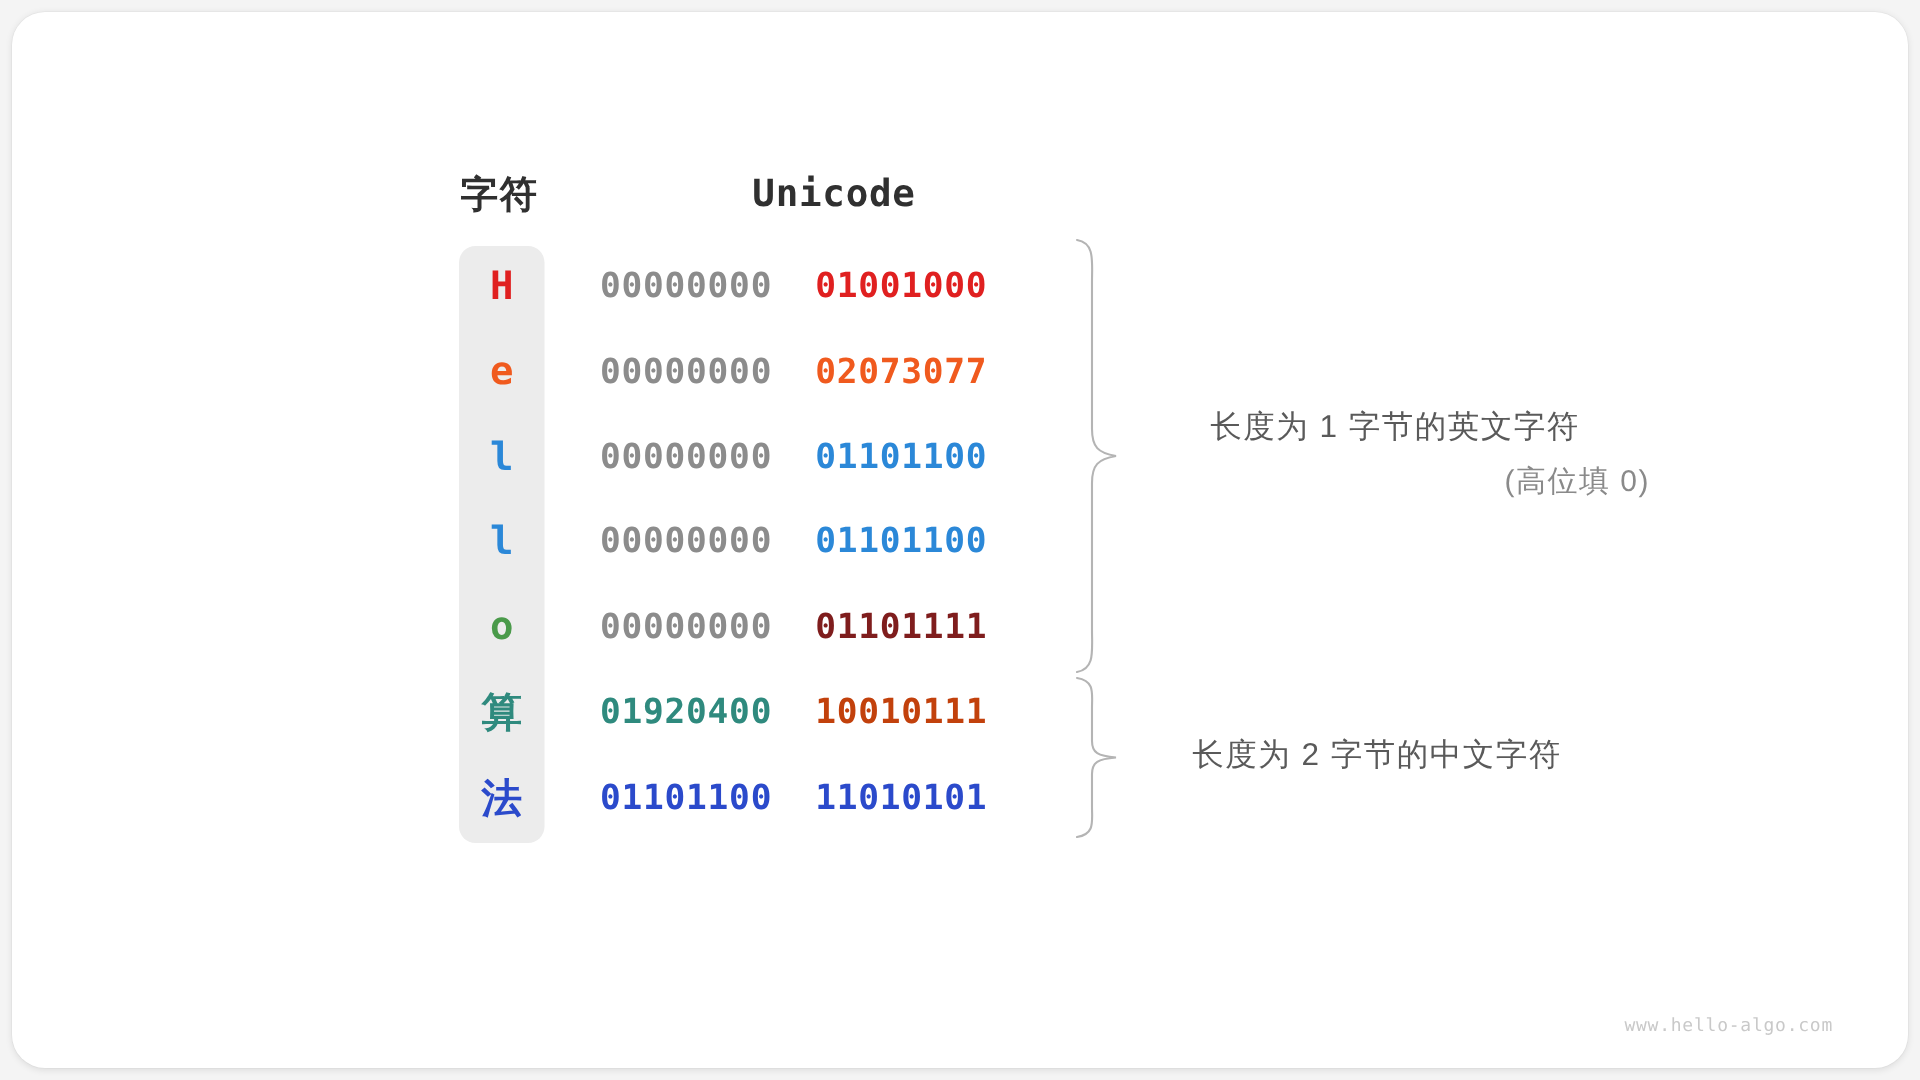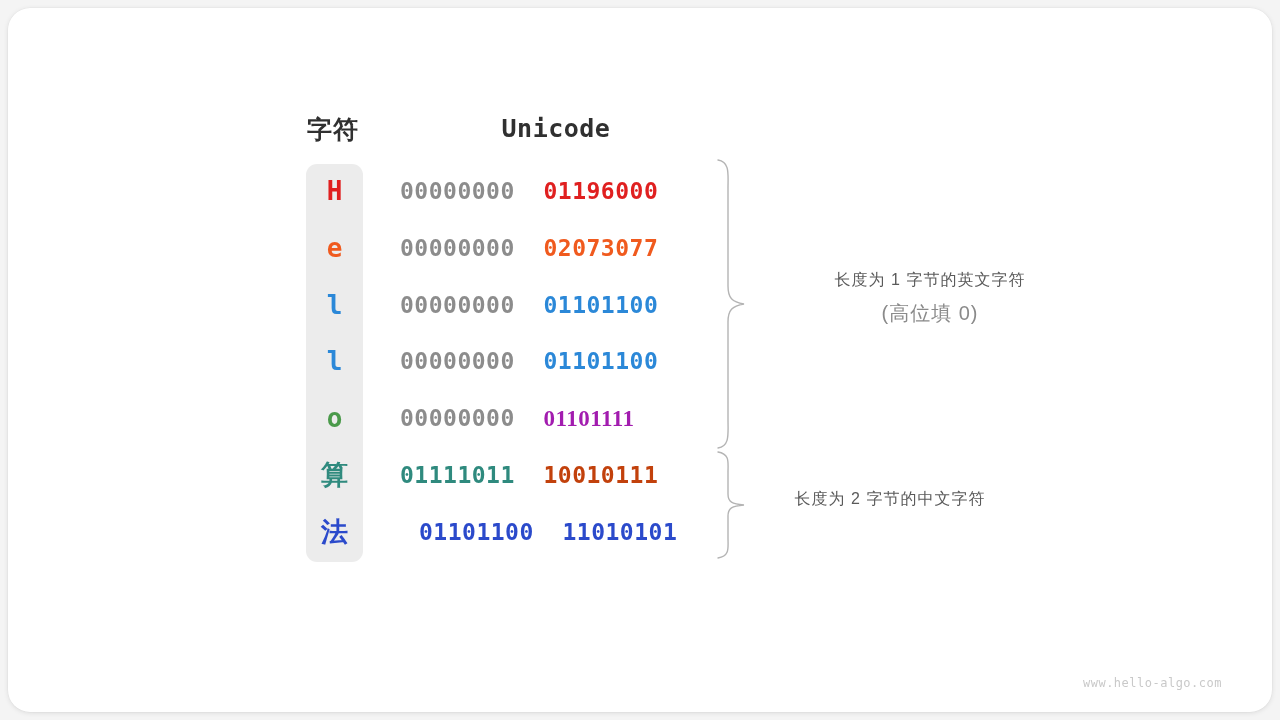--- a/index.html
+++ b/index.html
@@ -109,29 +109,30 @@
   
   .annotation {
     position: absolute;
     text-align: center;
     color: #5a5a5a;
     font-family: "Liberation Sans", "DejaVu Sans", sans-serif;
     white-space: nowrap;
   }
   .annotation .line1 {
     display: block;
-    font-size: 16px;
+    font-size: 21px;
     letter-spacing: 1px;
   }
   .annotation .line2 {
     display: block;
     font-size: 20px;
     letter-spacing: 1px;
     margin-top: 9px;
     color: #8a8a8a;
+    text-align: right;
   }
 
   
   #watermark {
     position: absolute;
     right: 58px;
     bottom: 30px;
     font-size: 12px;
     color: #c9c9c9;
     font-family: "DejaVu Sans Mono", "Liberation Mono", monospace;
@@ -144,33 +145,33 @@
 <div id="stage">
   <div id="card"></div>
 
   <div class="col-header" id="header-unicode">Unicode</div>
   <div class="col-header" id="header-char">字符</div>
 
   <div id="char-column-bg"></div>
 
   <div id="rows-container">
       <div class="char-cell" style="top: 163px; color: rgb(224, 32, 32);">H</div>
-      <div class="bits-cell" style="top: 163px;"><span class="byte-hi" style="color: rgb(140, 140, 140);">00000000</span>  <span class="byte-lo" style="color: rgb(224, 32, 32);">01196000</span></div>
+      <div class="bits-cell" style="top: 163px;"><span class="byte-hi" style="color: rgb(140, 140, 140);">00000000</span>  <span class="byte-lo" style="color: rgb(224, 32, 32);">01001000</span></div>
       <div class="char-cell" style="top: 220px; color: rgb(240, 90, 30);">e</div>
       <div class="bits-cell" style="top: 220px;"><span class="byte-hi" style="color: rgb(140, 140, 140);">00000000</span>  <span class="byte-lo" style="color: rgb(240, 90, 30);">02073077</span></div>
       <div class="char-cell" style="top: 277px; color: rgb(43, 136, 216);">l</div>
       <div class="bits-cell" style="top: 277px;"><span class="byte-hi" style="color: rgb(140, 140, 140);">00000000</span>  <span class="byte-lo" style="color: rgb(43, 136, 216);">01101100</span></div>
       <div class="char-cell" style="top: 333px; color: rgb(43, 136, 216);">l</div>
       <div class="bits-cell" style="top: 333px;"><span class="byte-hi" style="color: rgb(140, 140, 140);">00000000</span>  <span class="byte-lo" style="color: rgb(43, 136, 216);">01101100</span></div>
       <div class="char-cell" style="top: 390px; color: rgb(74, 154, 74);">o</div>
-      <div class="bits-cell" style="top: 390px;"><span class="byte-hi" style="color: rgb(140, 140, 140);">00000000</span>  <span class="byte-lo" style="color: #a21caf; font-family: Liberation Serif, serif;">01101111</span></div>
+      <div class="bits-cell" style="top: 390px;"><span class="byte-hi" style="color: rgb(140, 140, 140);">00000000</span>  <span class="byte-lo" style="color: #7f1d1d;">01101111</span></div>
       <div class="char-cell cjk" style="top: 447px; color: rgb(47, 138, 126);">算</div>
-      <div class="bits-cell" style="top: 447px;"><span class="byte-hi" style="color: rgb(47, 138, 126);">01111011</span>  <span class="byte-lo" style="color: #c2410c;">10010111</span></div>
+      <div class="bits-cell" style="top: 447px;"><span class="byte-hi" style="color: rgb(47, 138, 126);">01920400</span>  <span class="byte-lo" style="color: #c2410c;">10010111</span></div>
       <div class="char-cell cjk" style="top: 504px; color: rgb(43, 74, 203);">法</div>
-      <div class="bits-cell" style="top: 504px; margin-left: 19px;"><span class="byte-hi" style="color: rgb(43, 74, 203);">01101100</span>  <span class="byte-lo" style="color: rgb(43, 74, 203);">11010101</span></div>
+      <div class="bits-cell" style="top: 504px;"><span class="byte-hi" style="color: rgb(43, 74, 203);">01101100</span>  <span class="byte-lo" style="color: rgb(43, 74, 203);">11010101</span></div>
     </div>
 
   <svg class="brace" id="brace-ascii" style="left:714px; top:158px;" width="36" height="292" viewBox="0 0 36 292">
     <path d="M 4 2
              C 16 4, 14 16, 14 30
              L 14 128
              C 14 140, 18 144, 30 146
              C 18 148, 14 152, 14 164
              L 14 262
              C 14 276, 16 288, 4 290" fill="none" stroke="#b4b4b4" stroke-width="1.4" stroke-linecap="round"></path>
@@ -184,18 +185,18 @@
              C 18 56, 14 58, 14 66
              L 14 88
              C 14 98, 16 106, 4 108" fill="none" stroke="#b4b4b4" stroke-width="1.4" stroke-linecap="round"></path>
   </svg>
 
   <div class="annotation" id="annotation-ascii" style="left:760px; top:270px; width:340px;">
     <span class="line1">长度为 1 字节的英文字符</span>
     <span class="line2">(高位填 0)</span>
   </div>
 
-  <div class="annotation" id="annotation-cjk" style="left:720px; top:489px; width:340px;">
+  <div class="annotation" id="annotation-cjk" style="left:748px; top:489px; width:340px;">
     <span class="line1">长度为 2 字节的中文字符</span>
   </div>
 
   <div id="watermark">www.hello-algo.com</div>
 </div>
 
 </body></html>

